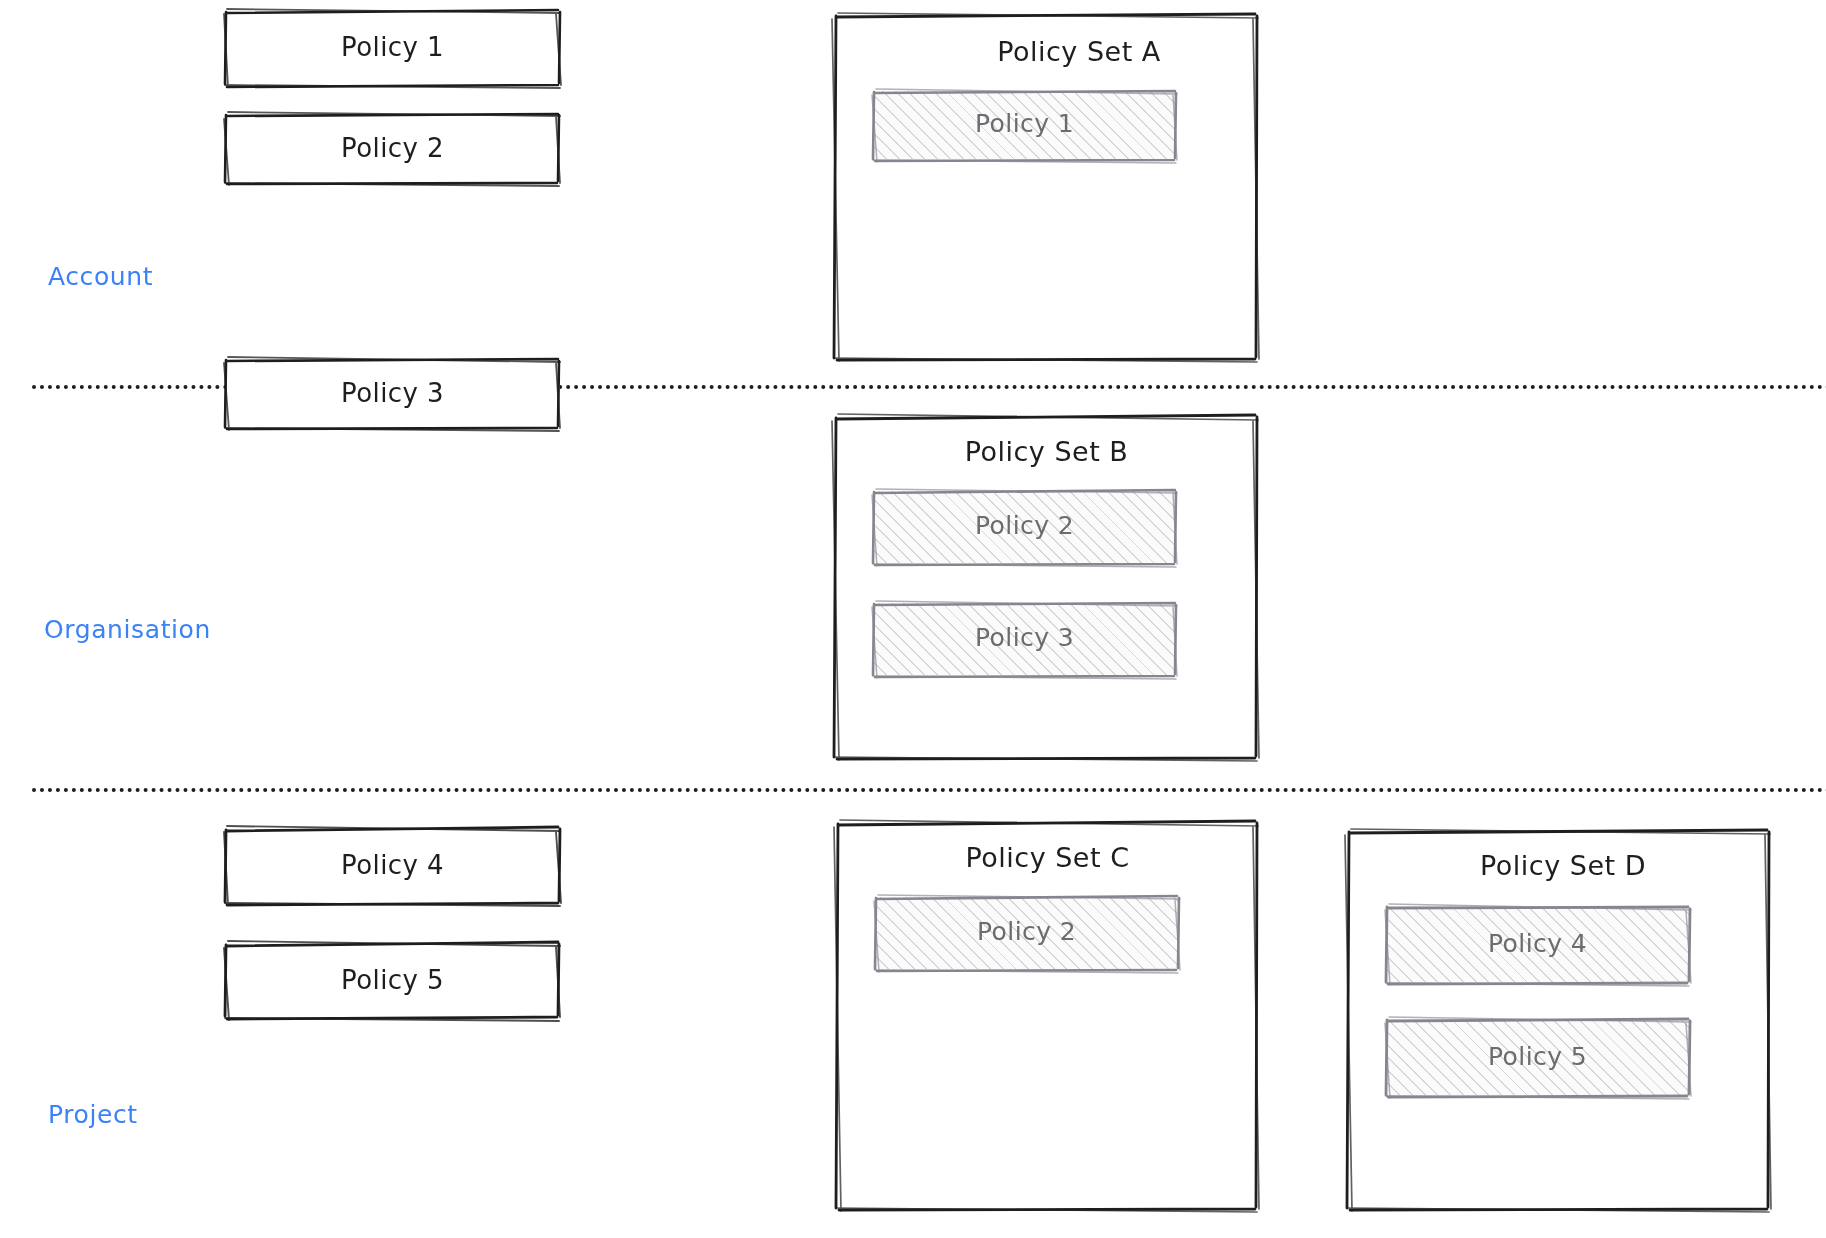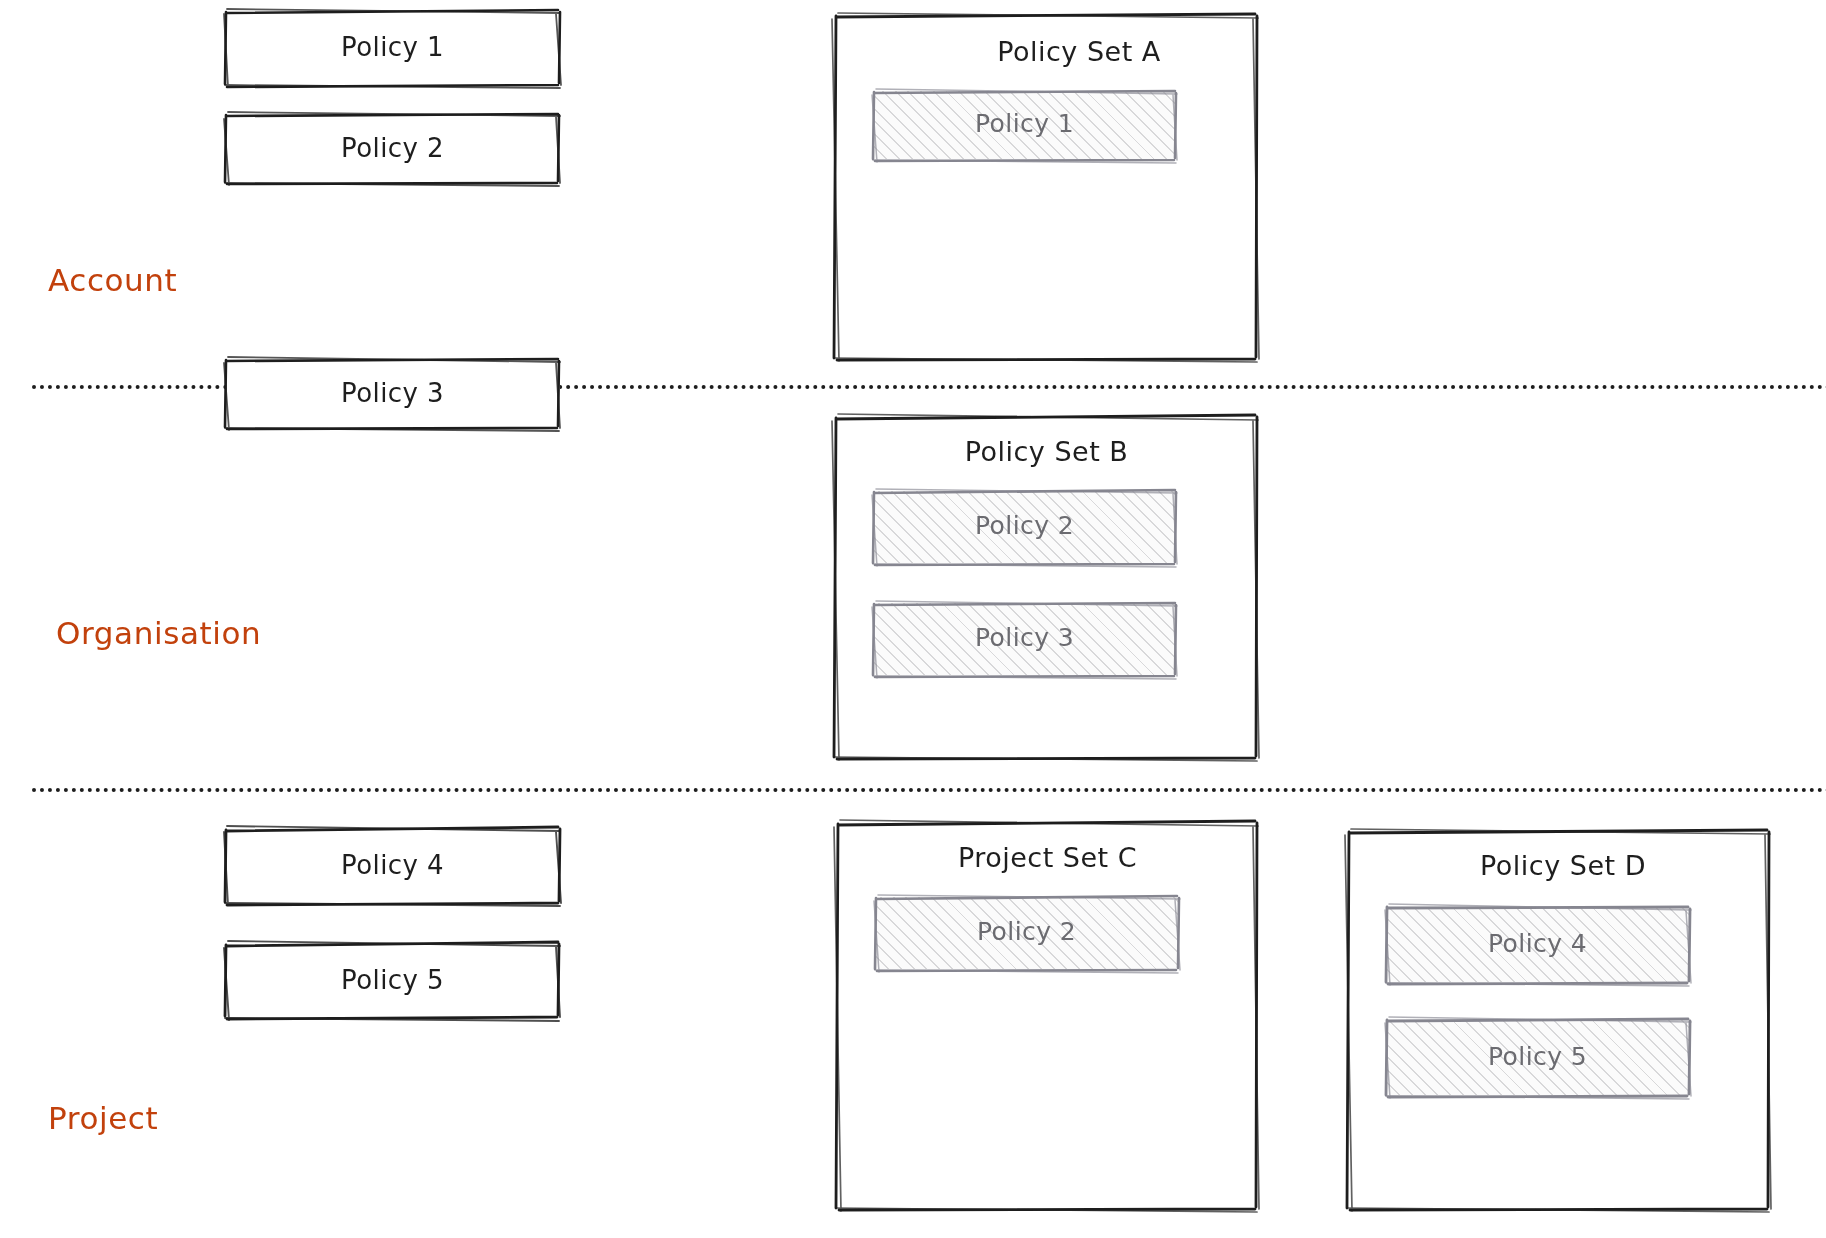--- a/index.html
+++ b/index.html
@@ -85,22 +85,22 @@
   .divider {
     position: absolute;
     height: 0;
     border-top: 4px dotted #1e1e1e;
   }
 
   
   .row-label {
     position: absolute;
     font-family: "DejaVu Sans", sans-serif;
-    font-size: 31px;
-    color: #c2410c;
+    font-size: 25px;
+    color: #3b82f6;
     letter-spacing: 0.6px;
     white-space: nowrap;
   }
 
   
   svg.sketch-layer {
     position: absolute;
     left: 0;
     top: 0;
     width: 1826px;
@@ -175,21 +175,21 @@
 
     <div class="policy-chip" style="left:38px; top:185px; width:303px; height:72px;">
       <svg class="sketch-layer" style="left:-12px; top:-12px; width:330px; height:102px;">
         <path d="M13,14 L314,12 M315,14 L314,83 M313,85 L14,86 M12,84 L13,13" stroke="#868690" stroke-width="2.6" fill="none" stroke-linecap="round"></path>
         <path d="M15,10 L316,15 M312,16 L316,85 M315,88 L12,85 M16,87 L11,16" stroke="#868690" stroke-width="1.5" fill="none" stroke-linecap="round" opacity="0.65"></path>
       </svg>
       <div class="lbl">Policy 3</div>
     </div>
   </div>
 
-  <div class="row-label" style="left:56px; top:615px;">Organisation</div>
+  <div class="row-label" style="left:44px; top:615px;">Organisation</div>
 
   <div class="divider" style="left:32px; top:788px; width:1800px;"></div>
 
   <div class="policy-box" style="left:225px; top:828px; width:335px; height:75px;">
     <svg class="sketch-layer" style="left:-14px; top:-14px; width:370px; height:112px;">
       <path d="M15,17 L347,13 M349,15 L348,87 M347,89 L16,91 M14,88 L15,16" stroke="#1e1e1e" stroke-width="2.8" fill="none" stroke-linecap="round"></path>
       <path d="M16,12 L349,17 M345,18 L350,89 M349,92 L14,89 M17,91 L13,18" stroke="#1e1e1e" stroke-width="1.9" fill="none" stroke-linecap="round" opacity="0.78"></path>
     </svg>
     <div class="lbl">Policy 4</div>
   </div>
@@ -200,21 +200,21 @@
       <path d="M17,11 L349,16 M345,17 L349,87 M348,91 L14,88 M18,90 L13,18" stroke="#1e1e1e" stroke-width="1.9" fill="none" stroke-linecap="round" opacity="0.78"></path>
     </svg>
     <div class="lbl">Policy 5</div>
   </div>
 
   <div class="policy-set" style="left:837px; top:824px; width:421px; height:384px;">
     <svg class="sketch-layer" style="left:-16px; top:-16px; width:458px; height:420px;">
       <path d="M17,17 L434,13 M436,15 L435,399 M434,401 L18,402 M15,400 L17,16" stroke="#1e1e1e" stroke-width="2.8" fill="none" stroke-linecap="round"></path>
       <path d="M19,12 L437,18 M432,19 L438,401 M436,404 L15,400 M20,403 L13,19" stroke="#1e1e1e" stroke-width="1.7" fill="none" stroke-linecap="round" opacity="0.7"></path>
     </svg>
-    <div class="set-title" style="top:18px;">Project Set C</div>
+    <div class="set-title" style="top:18px;">Policy Set C</div>
 
     <div class="policy-chip" style="left:38px; top:73px; width:303px; height:72px;">
       <svg class="sketch-layer" style="left:-12px; top:-12px; width:330px; height:102px;">
         <path d="M13,14 L314,11 M316,13 L315,83 M313,85 L14,86 M12,84 L13,13" stroke="#868690" stroke-width="2.6" fill="none" stroke-linecap="round"></path>
         <path d="M15,10 L317,14 M312,15 L317,85 M315,88 L12,85 M16,87 L11,16" stroke="#868690" stroke-width="1.5" fill="none" stroke-linecap="round" opacity="0.65"></path>
       </svg>
       <div class="lbl">Policy 2</div>
     </div>
   </div>
 

